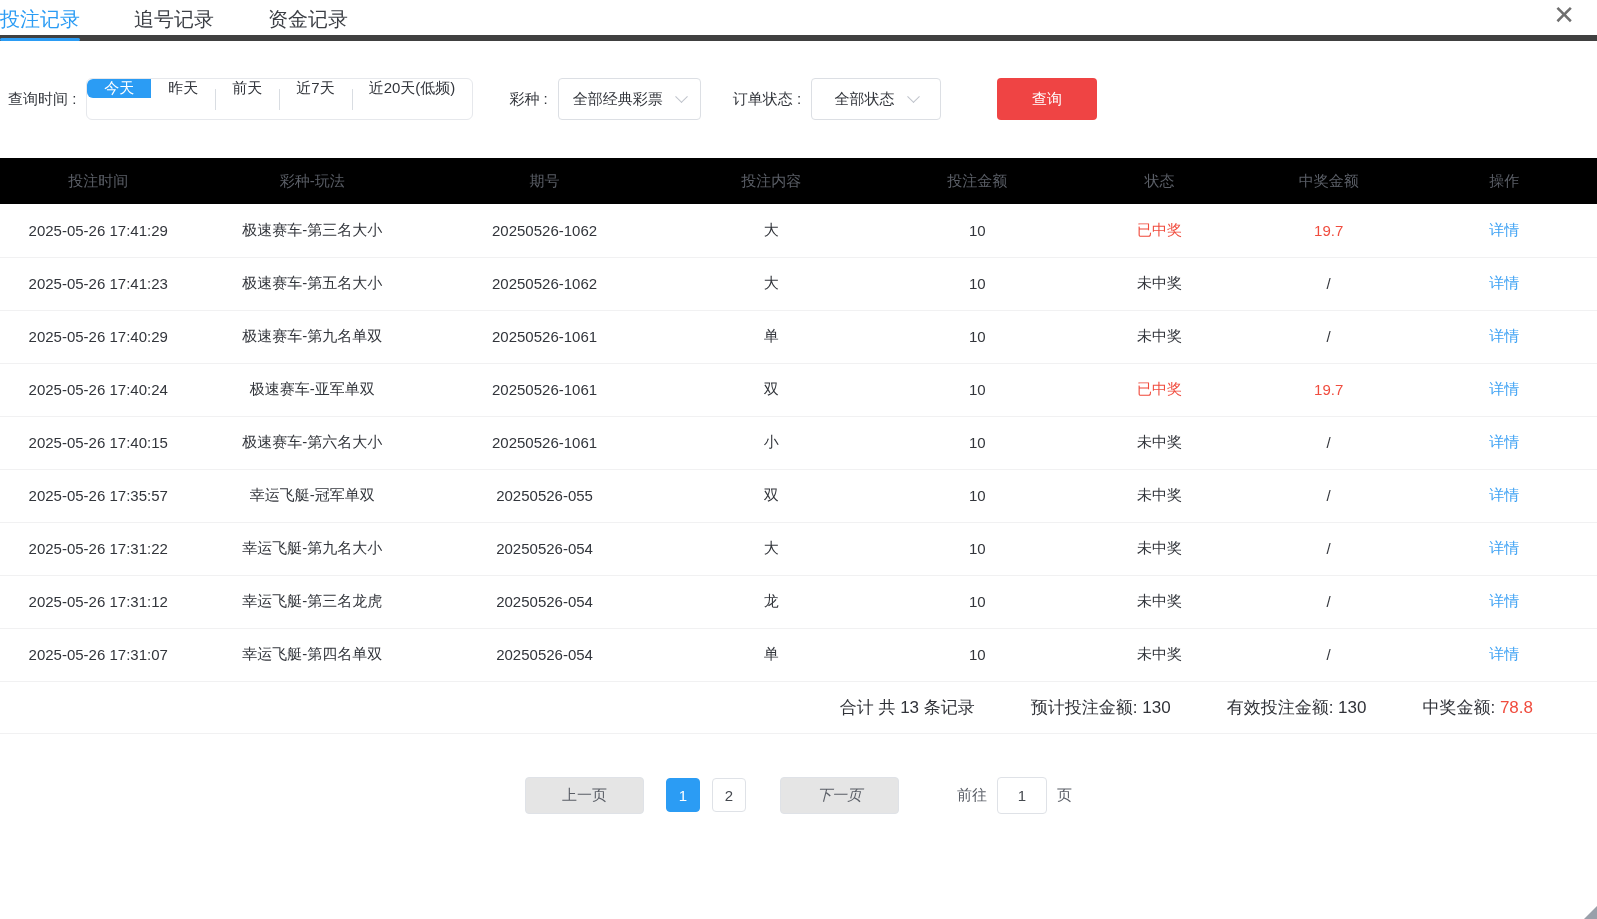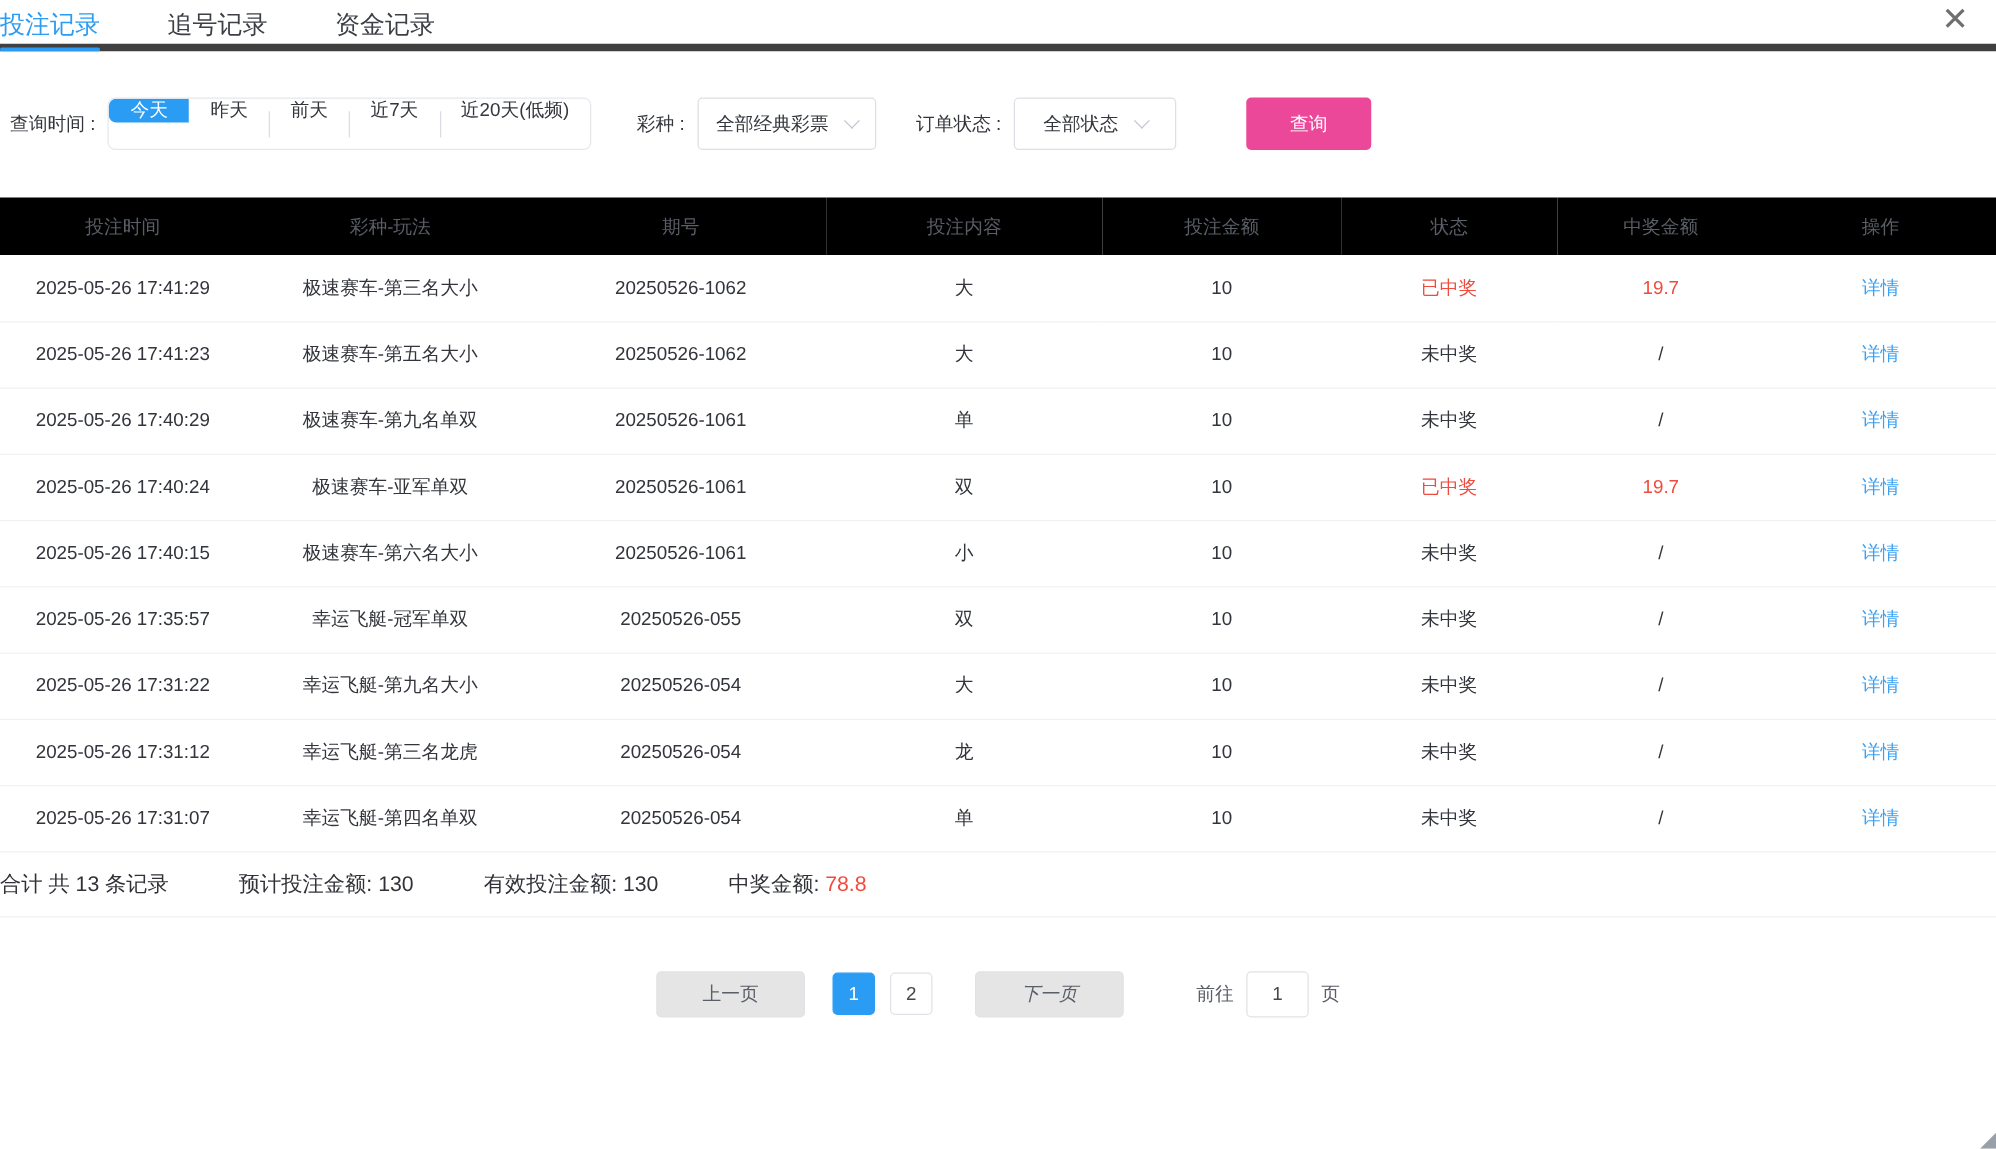--- a/index.html
+++ b/index.html
@@ -100,21 +100,21 @@
     min-width: 130px;
   }
   .select-box .val { margin-right: 14px; }
   .chev {
     width: 9px; height: 9px;
     border-right: 1.6px solid #c0c4cc;
     border-bottom: 1.6px solid #c0c4cc;
     transform: rotate(45deg) translate(-2px, -2px);
   }
   .search-btn {
-    background: #ec4899;
+    background: #ef4444;
     color: #fff;
     border: none;
     border-radius: 4px;
     height: 42px;
     width: 100px;
     font-size: 15px;
     cursor: pointer;
     margin-left: 24px;
   }
 
@@ -138,20 +138,21 @@
     text-align: center;
     color: #32353b;
     border-bottom: 1px solid #f1f1f2;
   }
   table.records td.red { color: #f04c3e; }
   table.records a.link { color: #3ca1f4; text-decoration: none; cursor: pointer; }
 
   
   .summary {
     display: flex;
+    justify-content: flex-end;
     align-items: center;
     gap: 56px;
     height: 52px;
     padding-right: 64px;
     border-bottom: 1px solid #f1f1f2;
     font-size: 17px;
     color: #303238;
   }
   .summary .red { color: #f04c3e; margin-top: 20px; }
 

